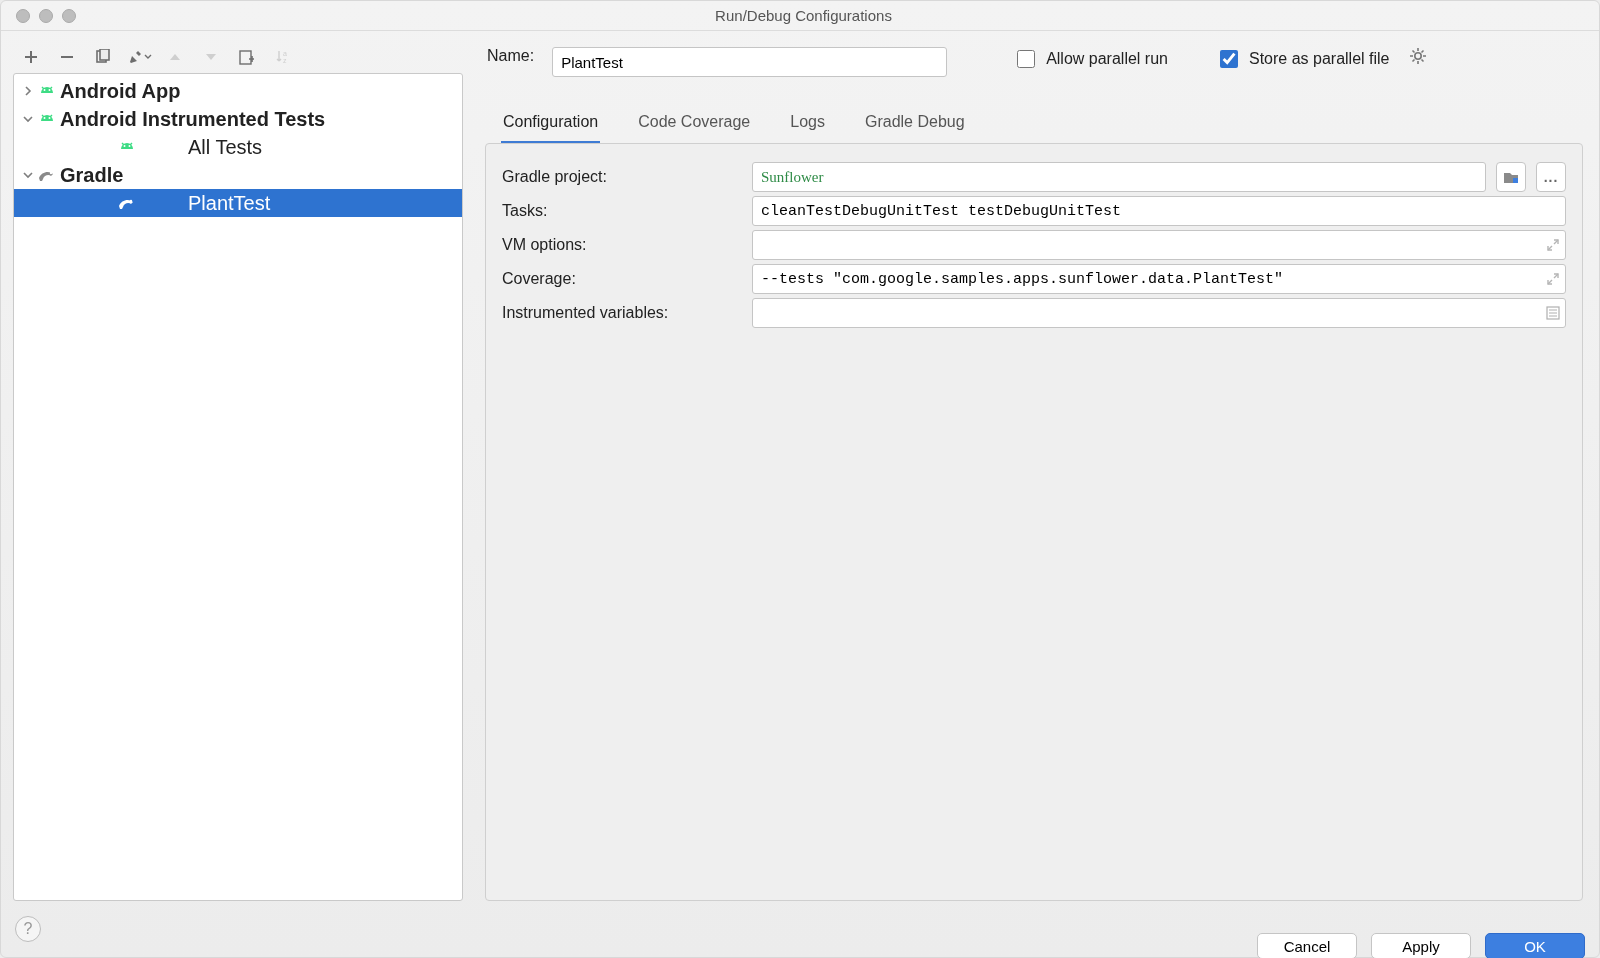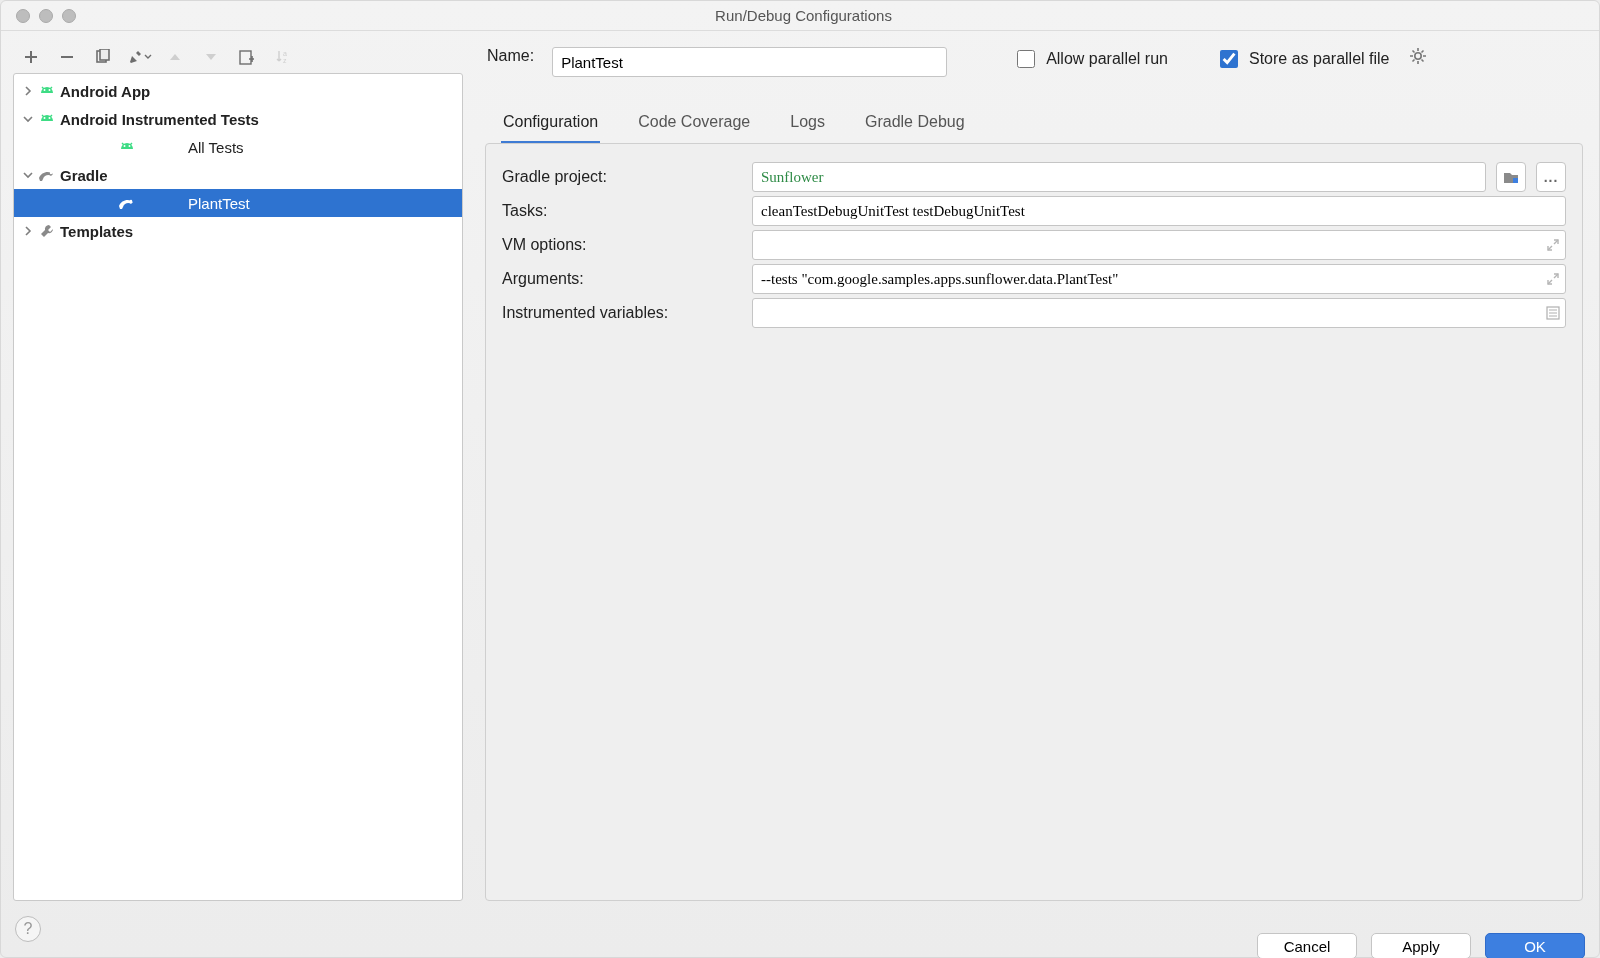--- a/index.html
+++ b/index.html
@@ -60,21 +60,21 @@
   .tree {
     flex:1;
     background:#fff;
     border:1px solid #c9c9c9;
     border-radius:3px;
     overflow:auto;
     padding-top:3px;
   }
   .tree-row {
     height:28px; display:flex; align-items:center; padding-left:6px;
-    font-size:15px; white-space:nowrap; cursor:default;
+    font-size:20px; white-space:nowrap; cursor:default;
   }
   .tree-row .arrow { width:16px; display:inline-flex; justify-content:center; color:#7e7e7e; font-size:12px; }
   .tree-row .icon { width:22px; display:inline-flex; justify-content:center; }
   .tree-row .label { padding-left:2px; }
   .tree-row.level-1 { padding-left:6px; font-weight:700; }
   .tree-row.level-2 { padding-left:38px; font-weight:400;gap:48px; }
   .tree-row.selected { background:#2e73d0; color:#fff; }
   .tree-row.selected .arrow { color:#fff; }
 
   
@@ -116,21 +116,21 @@
     background:#efefef;
     display:flex; flex-direction:column; gap:4px;
   }
   .form-row { display:flex; align-items:center; gap:10px; }
   .form-row .flabel { width:240px; font-size:16px; }
   .form-row .field { flex:1; position:relative; display:flex; align-items:center; gap:10px; }
   .form-row input {
     flex:1; height:30px; background:#fff; border:1px solid #c5c5c5; border-radius:3px;
     padding:0 8px; font-size:15px; font-family:Liberation Serif, serif;
   }
-  .form-row input.mono { font-family:Liberation Serif, serif; }
+  .form-row input.mono { font-family:Liberation Mono, monospace; }
   .form-row .inset-btn {
     position:absolute; right:6px; top:50%; transform:translateY(-50%);
     color:#a9a9a9;
   }
   .square-btn {
     width:30px; height:30px; border:1px solid #c5c5c5; border-radius:4px;
     background:#fff; display:inline-flex; align-items:center; justify-content:center;
     font-size:14px; color:#666;
   }
   .gradle-value { color:#2e8b46; }
@@ -287,33 +287,20 @@
           </div>
           <div class="tree-row level-2 selected">
             <span class="arrow"></span>
             <span class="icon">
               <svg width="20" height="14">
                 <path d="M2 10c2-6 10-8 14-4l-2 2c-2-2-7-1-8 3l-1 2H3z" fill="#fff"></path>
                 <circle cx="14" cy="5" r="1.2" fill="#fff"></circle>
               </svg>
             </span>
             <span class="label">PlantTest</span>
-          </div>
-          <div class="tree-row level-1">
-            <span class="arrow">
-              <svg width="10" height="10">
-                <path d="M3 1l4 4-4 4" stroke="#7e7e7e" stroke-width="1.6" fill="none"></path>
-              </svg>
-            </span>
-            <span class="icon">
-              <svg width="16" height="16">
-                <path d="M10 2a4 4 0 0 0-4 5L2 11l3 3 4-4a4 4 0 0 0 5-4l-3 3-2-2 3-3z" fill="#8a8a8a"></path>
-              </svg>
-            </span>
-            <span class="label">Templates</span>
           </div>
         </div>
     </div>
 
     <div class="right-panel">
       <div class="name-row">
         <label>Name:</label>
         <input class="text-input name" value="PlantTest" style="">
         <div class="chk">
           <input type="checkbox" id="allowp" style="">
@@ -372,21 +359,21 @@
             <span class="inset-btn">
               <svg width="14" height="14">
                   <path d="M2 8v4h4M12 6V2H8" stroke="#b5b5b5" stroke-width="1.4" fill="none"></path>
                   <path d="M2 12l4-4M12 2l-4 4" stroke="#b5b5b5" stroke-width="1.4"></path>
                 </svg>
             </span>
           </div>
         </div>
 
         <div class="form-row">
-          <div class="flabel">Arguments:</div>
+          <div class="flabel">Coverage:</div>
           <div class="field">
             <input class="mono" value="--tests &quot;com.google.samples.apps.sunflower.data.PlantTest&quot;" style="">
             <span class="inset-btn">
               <svg width="14" height="14">
                   <path d="M2 8v4h4M12 6V2H8" stroke="#b5b5b5" stroke-width="1.4" fill="none"></path>
                   <path d="M2 12l4-4M12 2l-4 4" stroke="#b5b5b5" stroke-width="1.4"></path>
                 </svg>
             </span>
           </div>
         </div>

